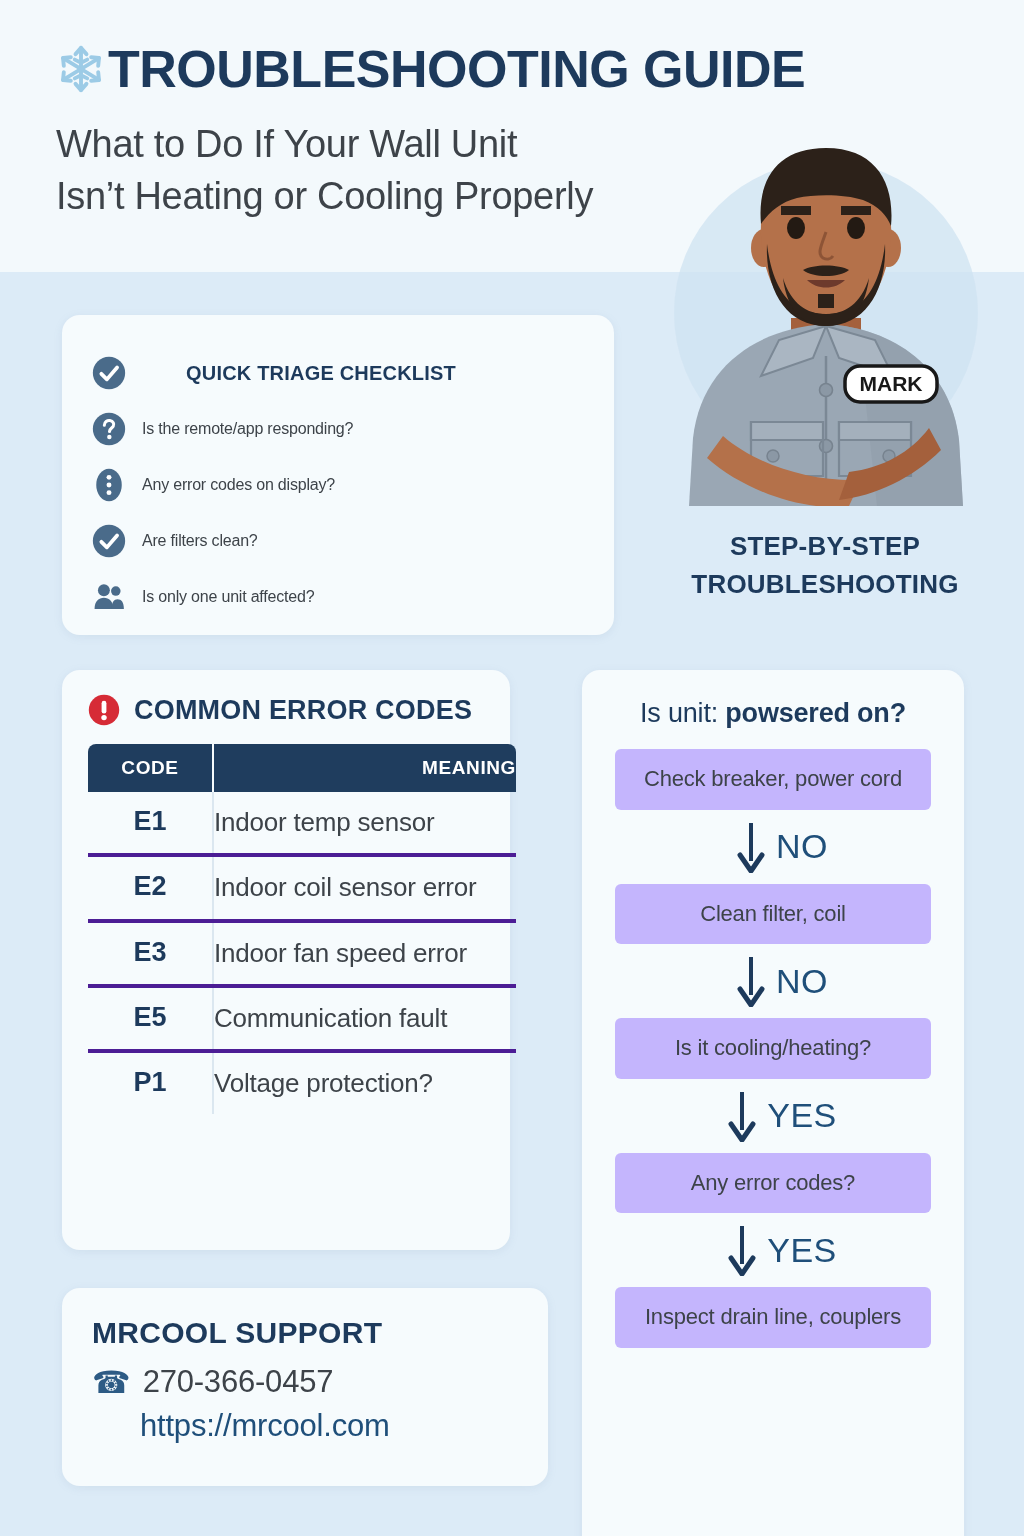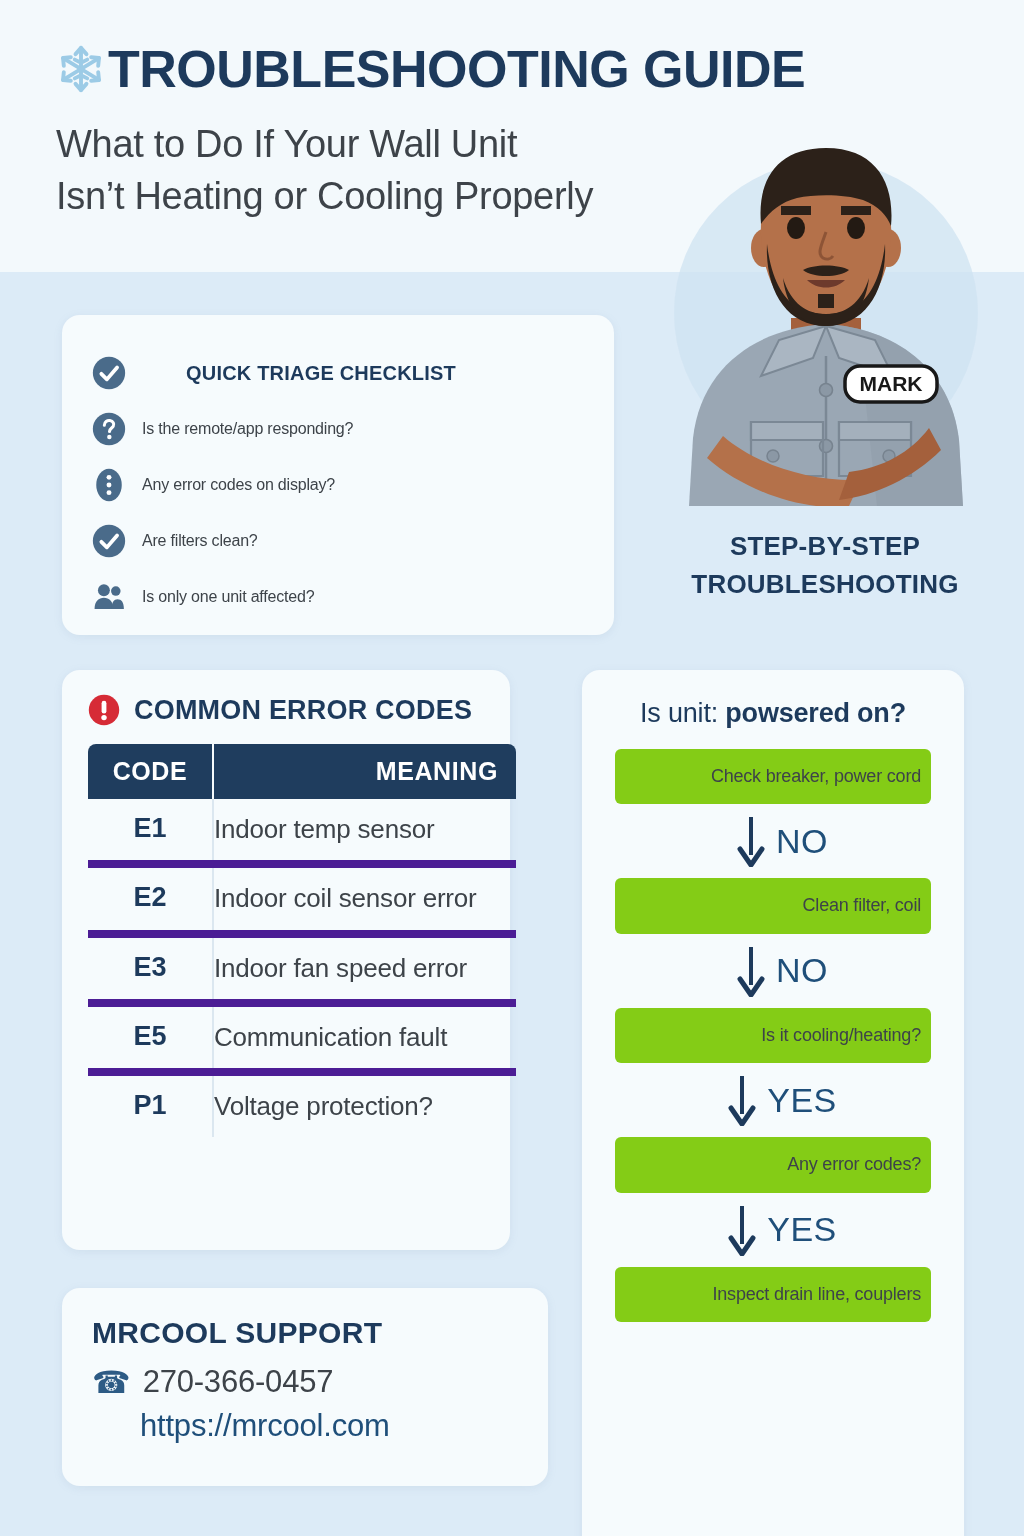--- a/index.html
+++ b/index.html
@@ -130,31 +130,31 @@
     letter-spacing: 0.2px;
   }
   table.err-table {
     width: 428px;
     border-collapse: collapse;
     table-layout: fixed;
   }
   table.err-table thead th {
     background: #1f3d5e;
     color: #ffffff;
-    font-size: 25px;
+    font-size: 19px;
     font-weight: bold;
     letter-spacing: 0.6px;
-    padding: 13px 18px;
+    padding: 13px 0;
     text-align: center;
   }
   table.err-table thead th:first-child { border-radius: 8px 0 0 0; width: 125px; }
   table.err-table thead th:last-child  { border-radius: 0 8px 0 0; text-align: right; padding-left: 24px; }
   table.err-table thead th:first-child { border-right: 2px solid #f6fbfd; }
   table.err-table tbody td {
-    border-bottom: 8px solid #4c1d95;
+    border-bottom: 4px solid #4c1d95;
     padding: 14px 0;
     vertical-align: top;
   }
   table.err-table tbody tr:last-child td { border-bottom: none; }
   td.code-cell {
     text-align: center;
     font-size: 27px;
     font-weight: bold;
     color: #1d3a5c;
     border-right: 2px solid #dbe7f0;
@@ -209,25 +209,25 @@
   .flow-question {
     font-size: 27px;
     color: #1d3a5c;
     letter-spacing: -0.2px;
     text-align: center;
     margin-bottom: 20px;
   }
   .flow-question .q-strong { font-weight: bold; }
   .flow-box {
     width: 316px;
-    background: #84cc16;
+    background: #c4b5fd;
     border-radius: 6px;
     padding: 16px 10px;
-    text-align: right;
-    font-size: 18px;
+    text-align: center;
+    font-size: 22px;
     line-height: 1.3;
     color: #3d4349;
     letter-spacing: -0.2px;
   }
   .flow-arrow-row {
     display: flex;
     align-items: center;
     justify-content: center;
     gap: 10px;
     height: 74px;

